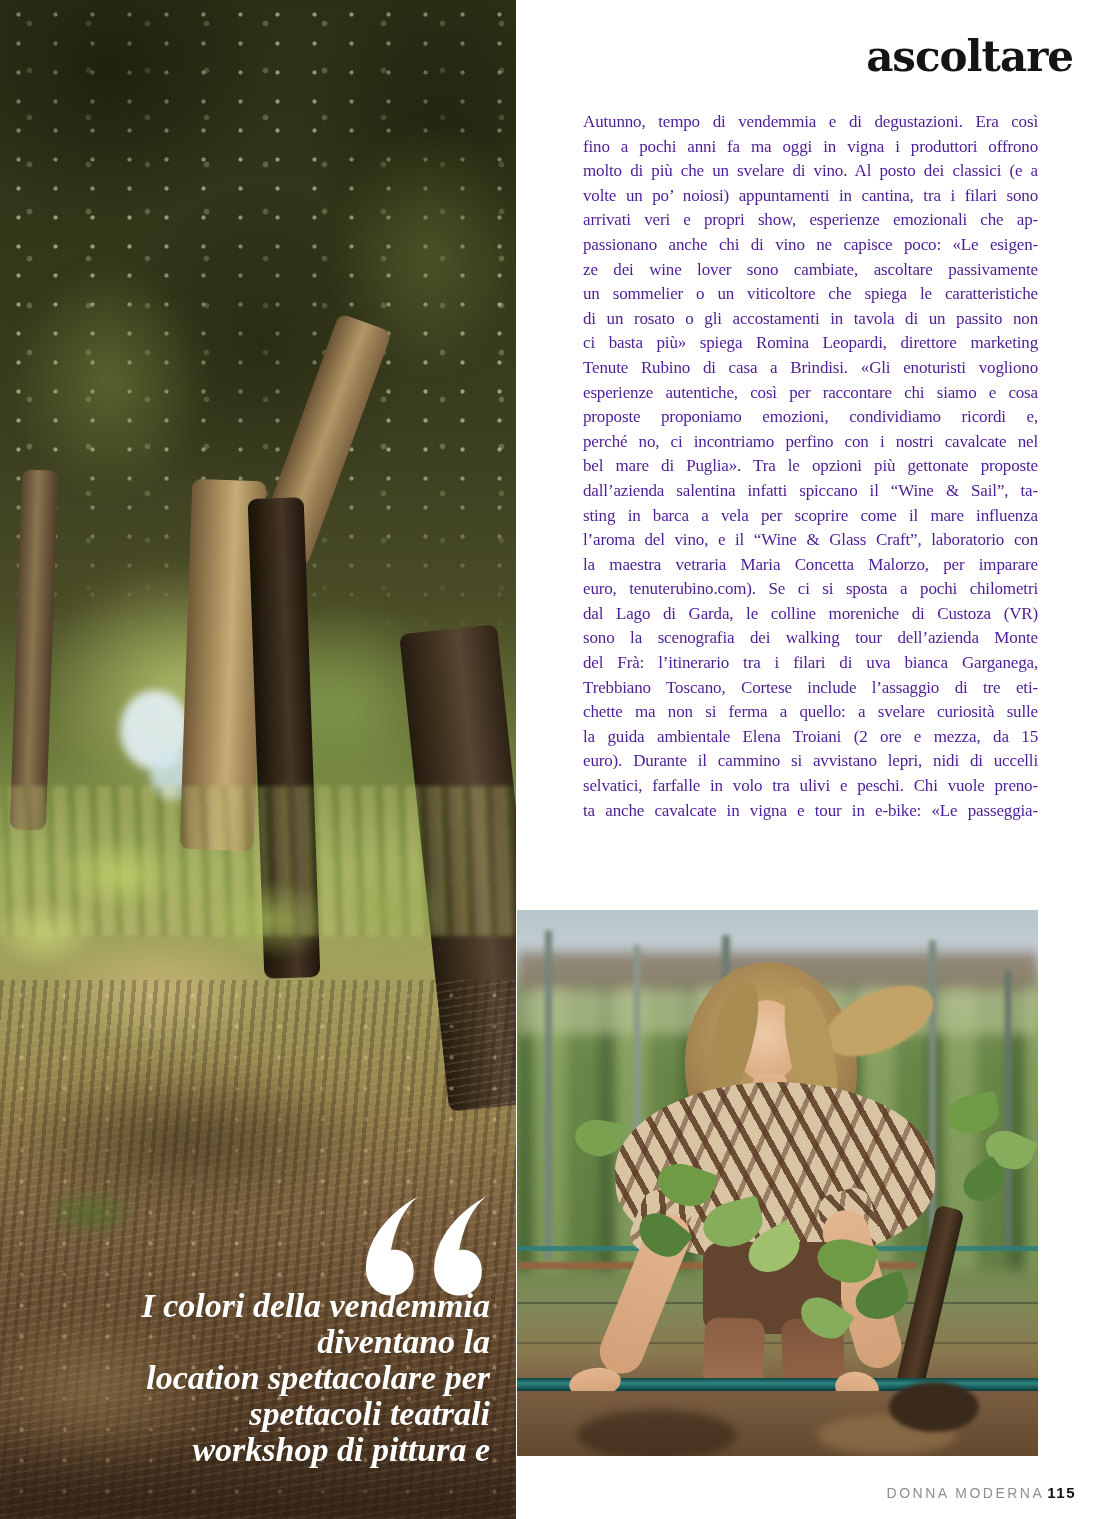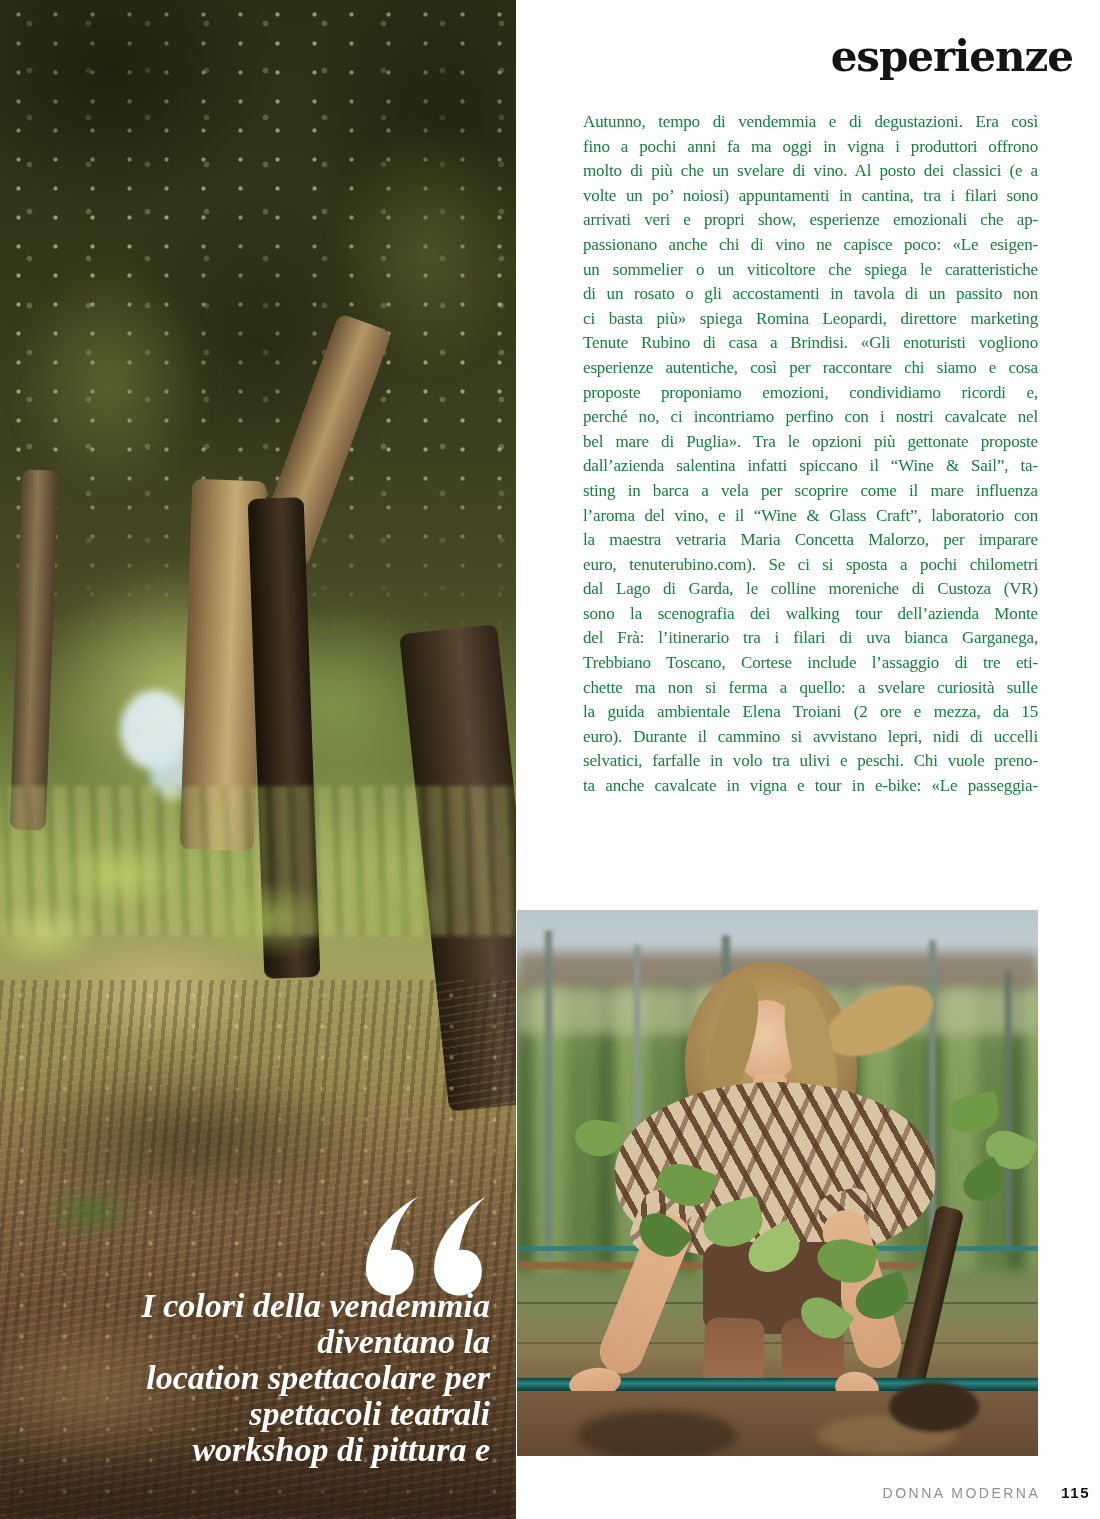--- a/index.html
+++ b/index.html
@@ -6,33 +6,33 @@
   .page{position:relative;width:1100px;height:1519px;margin:0 auto;background:#fff;overflow:hidden;
         font-family:"Liberation Sans",sans-serif;}
   .abs{position:absolute;}
   .photo{position:absolute;overflow:hidden;}
 
   
   .section-label{position:absolute;top:6px;right:27px;font-family:"DejaVu Serif",serif;
                  font-weight:700;font-size:42px;letter-spacing:-1px;color:#141414;line-height:1.1;}
   .headline{position:absolute;left:583px;top:82px;width:455px;font-family:"Liberation Sans",sans-serif;
             font-weight:700;font-size:20px;color:#111;}
-  .body-col{position:absolute;left:583px;top:110px;width:455px;color:#15803d;
+  .body-col{position:absolute;left:583px;top:110px;width:455px;color:#4c1d95;
             font-family:"Liberation Serif",serif;font-size:17px;letter-spacing:-0.15px;}
   .body-line{height:24.6px;line-height:24.6px;overflow:hidden;text-align:justify;text-align-last:justify;white-space:normal;}
 
   
   .quote-mark{position:absolute;top:1196px;right:612px;width:128px;height:100px;}
   .quote-text{position:absolute;right:610px;top:1288px;width:452px;text-align:right;color:#fff;
               font-family:"Liberation Serif",serif;font-style:italic;font-weight:700;
               font-size:34px;text-shadow:0 1px 5px rgba(40,30,15,.25);}
   .quote-line{line-height:36px;}
 
   
-  .footer{position:absolute;right:10px;top:1484px;display:flex;align-items:baseline;gap:21px;}
+  .footer{position:absolute;right:24px;top:1484px;display:flex;align-items:baseline;gap:3px;}
   .footer .mag{font-size:14px;letter-spacing:2.5px;color:#8f8f8f;}
   .footer .pg{font-size:15px;font-weight:700;letter-spacing:1.5px;color:#111;}
 
   
   #photoLeft{left:0;top:0;width:516px;height:1519px;
     background:linear-gradient(180deg,#2c2f15 0%,#34371a 18%,#3d4020 30%,#4a4c26 40%,#6d7c3c 50%,
                #93a457 57%,#a3a05e 64%,#98854e 72%,#7c6240 80%,#64492f 88%,#513a26 94%,#463224 100%);}
   .speckles{left:0;top:0;width:100%;height:640px;
     background-image:radial-gradient(circle,rgba(255,255,225,.5) 0 1.6px,transparent 2.6px),
                      radial-gradient(circle,rgba(215,230,180,.28) 0 2.2px,transparent 3.4px);
@@ -148,30 +148,31 @@
 
     <div class="abs" style="left:0;top:468px;width:521px;height:13px;background:linear-gradient(180deg,#0d4444,#2e8484 40%,#0b3a3a);"></div>
     <div class="abs skin" style="left:52px;top:458px;width:52px;height:30px;border-radius:50%;transform:rotate(-8deg);"></div>
     <div class="abs skin" style="left:318px;top:462px;width:44px;height:32px;border-radius:50%;transform:rotate(10deg);"></div>
     <div class="abs" style="left:0;top:481px;width:521px;height:65px;background:linear-gradient(180deg,#7a5d41,#64492f);"></div>
     <div class="blob" style="left:60px;top:500px;width:160px;height:50px;background:rgba(40,28,16,.5);filter:blur(4px);"></div>
     <div class="blob" style="left:300px;top:505px;width:140px;height:40px;background:rgba(160,128,84,.5);filter:blur(4px);"></div>
     <div class="blob" style="left:372px;top:472px;width:90px;height:50px;background:#3a2a1c;filter:blur(2px);"></div>
   </div>
 
-  <h1 class="section-label">esperienze</h1>
+  <h1 class="section-label">ascoltare</h1>
 
 
   <div class="body-col">
       <div class="body-line">Autunno, tempo di vendemmia e di degustazioni. Era così</div>
       <div class="body-line">fino a pochi anni fa ma oggi in vigna i produttori offrono</div>
       <div class="body-line">molto di più che un svelare di vino. Al posto dei classici (e a</div>
       <div class="body-line">volte un po’ noiosi) appuntamenti in cantina, tra i filari sono</div>
       <div class="body-line">arrivati veri e propri show, esperienze emozionali che ap-</div>
       <div class="body-line">passionano anche chi di vino ne capisce poco: «Le esigen-</div>
+      <div class="body-line">ze dei wine lover sono cambiate, ascoltare passivamente</div>
       <div class="body-line">un sommelier o un viticoltore che spiega le caratteristiche</div>
       <div class="body-line">di un rosato o gli accostamenti in tavola di un passito non</div>
       <div class="body-line">ci basta più» spiega Romina Leopardi, direttore marketing</div>
       <div class="body-line">Tenute Rubino di casa a Brindisi. «Gli enoturisti vogliono</div>
       <div class="body-line">esperienze autentiche, così per raccontare chi siamo e cosa</div>
       <div class="body-line">proposte proponiamo emozioni, condividiamo ricordi e,</div>
       <div class="body-line">perché no, ci incontriamo perfino con i nostri cavalcate nel</div>
       <div class="body-line">bel mare di Puglia». Tra le opzioni più gettonate proposte</div>
       <div class="body-line">dall’azienda salentina infatti spiccano il “Wine &amp; Sail”, ta-</div>
       <div class="body-line">sting in barca a vela per scoprire come il mare influenza</div>

